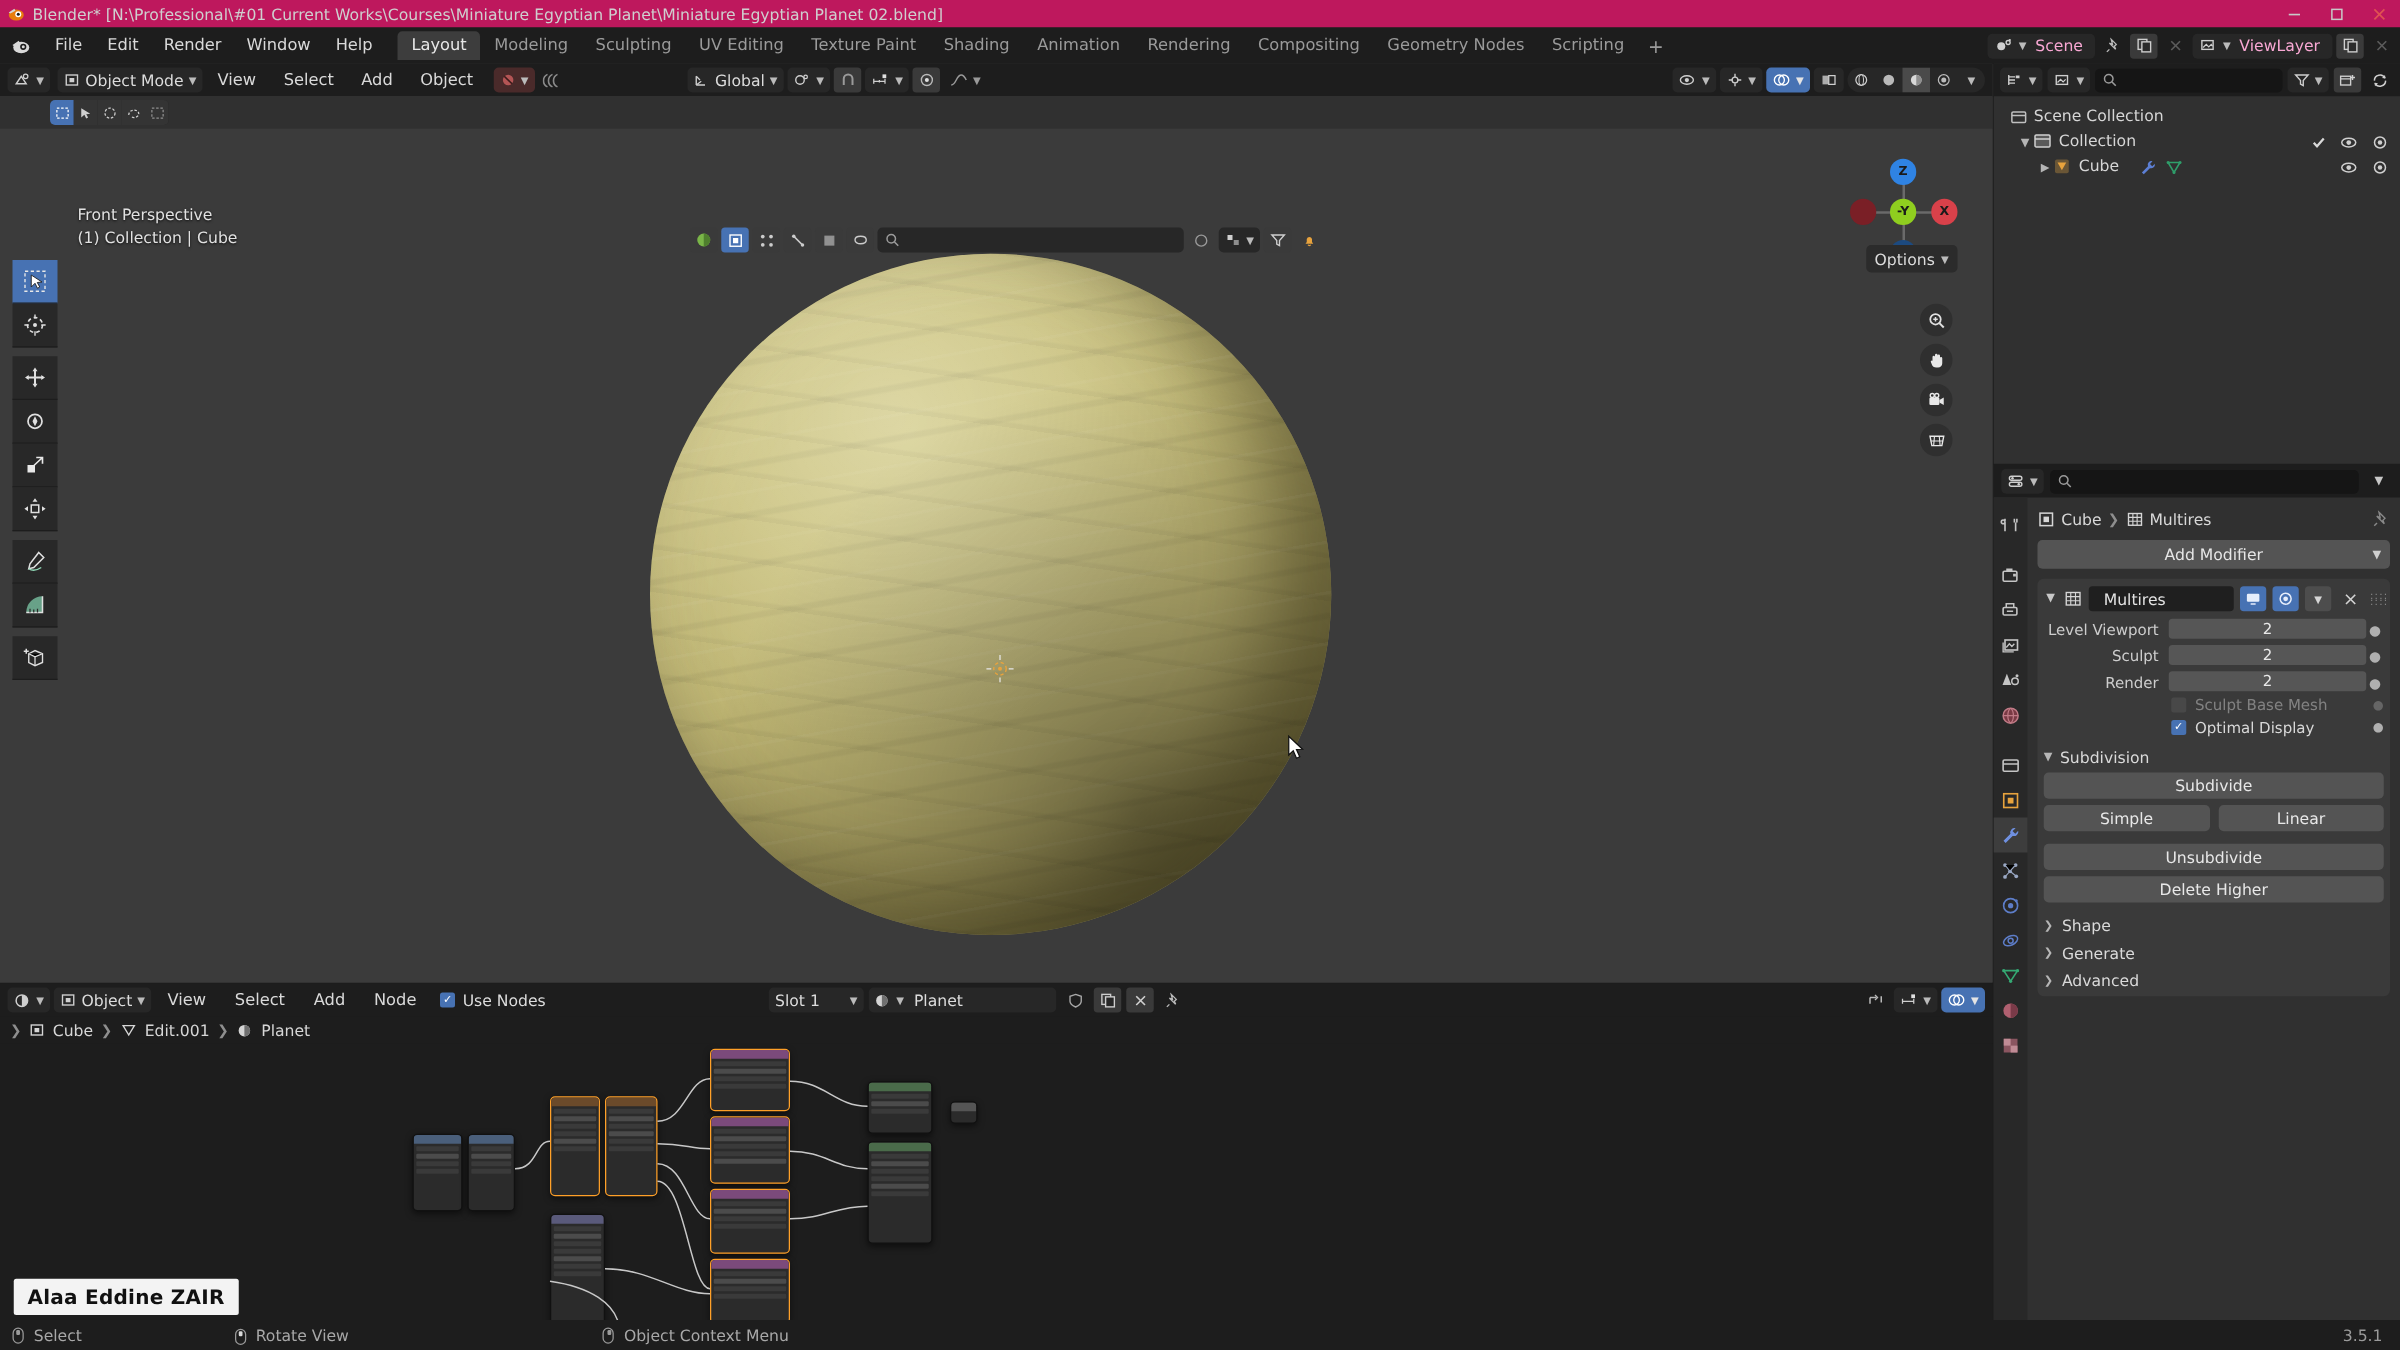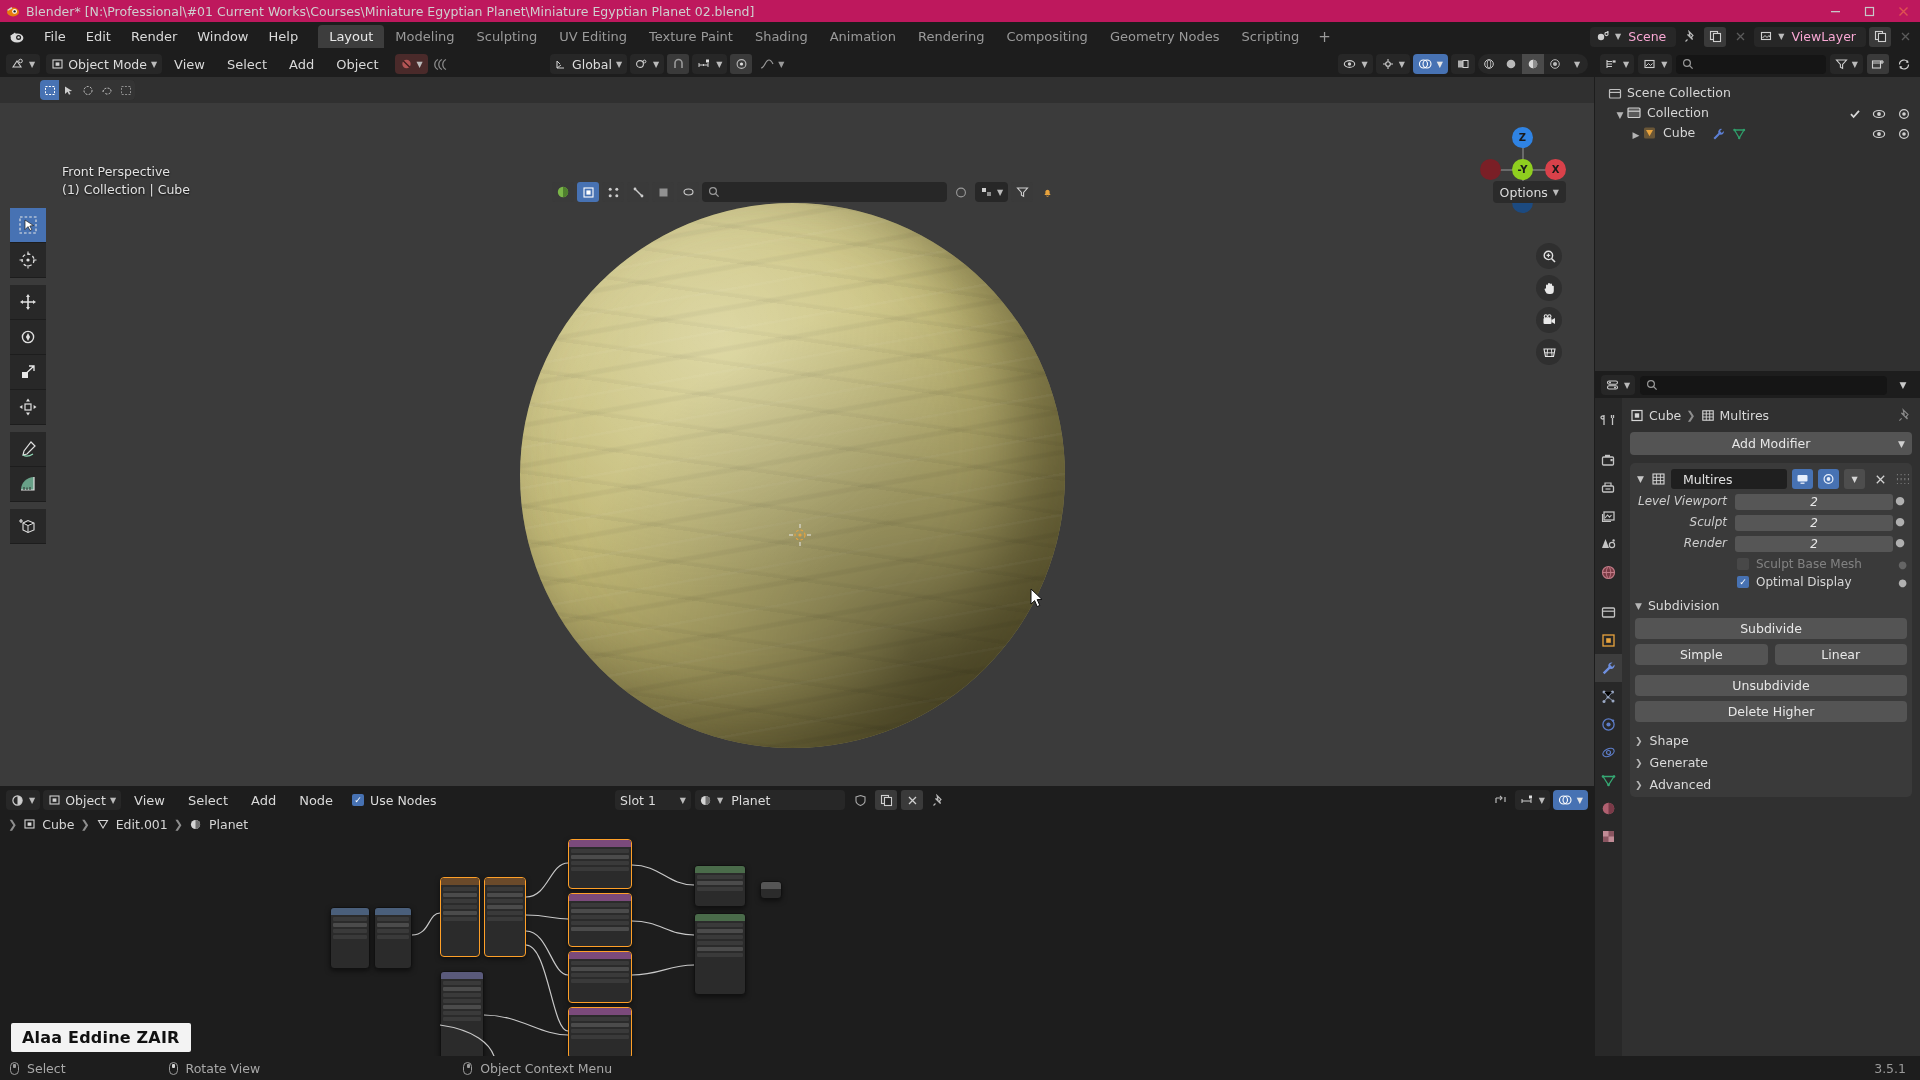--- a/index.html
+++ b/index.html
@@ -65,21 +65,21 @@
   .origin{ position:absolute; left:789px; top:421px; width:22px; height:22px; }
   .cursor-arrow{ position:absolute; left:1030px; top:485px; }
   
   .gizmo{ position:absolute; right:28px; top:24px; width:86px; height:86px; }
   .gz-line{ position:absolute; background:#6a6a6a; }
   .gz-ball{ position:absolute; width:21px; height:21px; border-radius:50%; display:flex;
     align-items:center; justify-content:center; font-size:10px; font-weight:bold; color:#1a1a1a; }
   .vp-tools-r{ position:absolute; right:32px; top:140px; display:flex; flex-direction:column; gap:6px; }
   .vp-tools-r .tb{ width:26px; height:26px; border-radius:50%; background:#2f2f2f;
     display:flex; align-items:center; justify-content:center; }
-  .options-btn{ position:absolute; right:28px; top:78px; height:22px; background:#2b2b2b; border-radius:4px;
+  .options-btn{ position:absolute; right:28px; top:93px; height:22px; background:#2b2b2b; border-radius:4px;
     display:flex; align-items:center; gap:5px; padding:0 7px; font-size:12.5px; color:#dcdcdc;}
   .lefttools{ position:absolute; left:10px; top:105px; width:36px; display:flex; flex-direction:column; }
   .lt{ width:36px; height:35px; background:#282828; display:flex; align-items:center; justify-content:center;
     border-bottom:1px solid #1d1d1d; }
   .lt.sel{ background:#4772b3; }
   .lt.gap{ margin-top:7px; }
   
   .vp-float{ position:absolute; left:552px; top:78px; height:22px; display:flex; align-items:center; gap:3px;}
   .searchfield{ width:245px; height:20px; background:#272727; border-radius:4px; display:flex;
     align-items:center; padding:0 6px; gap:5px;}
@@ -117,21 +117,21 @@
   .addmod{ margin-top:6px; height:23px; background:#545454; border-radius:4px; display:flex; align-items:center;
     justify-content:center; position:relative; font-size:12.5px; color:#e6e6e6;}
   .addmod .chev{ position:absolute; right:7px; font-size:9px; color:#d0d0d0;}
   .modbox{ margin-top:8px; background:#3a3a3a; border-radius:5px; padding:5px; }
   .mod-head{ height:22px; display:flex; align-items:center; gap:5px; }
   .mod-name{ flex:1; height:20px; background:#1f1f1f; border-radius:3px; display:flex; align-items:center;
     padding-left:12px; font-size:12.5px; color:#e2e2e2;}
   .mhb{ width:21px; height:20px; border-radius:3px; display:flex; align-items:center; justify-content:center;
     background:#4d4d4d;}
   .mhb.on{ background:#4772b3; }
-  .prow{ height:17px; display:flex; align-items:flex-start; margin-top:4px;font-style:italic; }
+  .prow{ height:17px; display:flex; align-items:flex-end; margin-top:4px; }
   .prow .lab{ width:100px; text-align:right; padding-right:8px; font-size:12px; color:#cdcdcd;}
   .prow .val{ flex:1; height:16px; background:#565656; border-radius:3px; display:flex; align-items:center;
     justify-content:center; font-size:12px; color:#e8e8e8;}
   .prow .dec{ width:14px; text-align:center; color:#b0b0b0; font-size:11px;}
   .ck{ width:12px; height:12px; border-radius:2px; background:#4772b3; display:flex; align-items:center;
     justify-content:center; font-size:9px; color:#fff;}
   .ck.off{ background:#5a5a5a; }
   .crow{ display:flex; align-items:center; gap:7px; margin-top:4px; padding-left:102px;}
   .crow .t{ font-size:12px; color:#d8d8d8;}
   .sect{ margin-top:9px; display:flex; align-items:center; gap:6px; font-size:12.5px; color:#dadada;}
@@ -1283,21 +1283,21 @@
 
   </div>
 
   <div class="watermark">Alaa Eddine ZAIR</div>
 
   <div class="statusbar">
     <div class="sb-item">
       <span class="mouseicon"></span>
       <span>Select</span>
     </div>
-    <div class="sb-item" style="margin-left:75px;">
+    <div class="sb-item" style="margin-left:94px;align-items:flex-end;">
       <span class="mouseicon mid"></span>
       <span>Rotate View</span>
     </div>
     <div class="sb-item" style="margin-left:175px;">
       <span class="mouseicon right"></span>
       <span>Object Context Menu</span>
     </div>
     <div class="sb-ver">3.5.1</div>
   </div>
 

